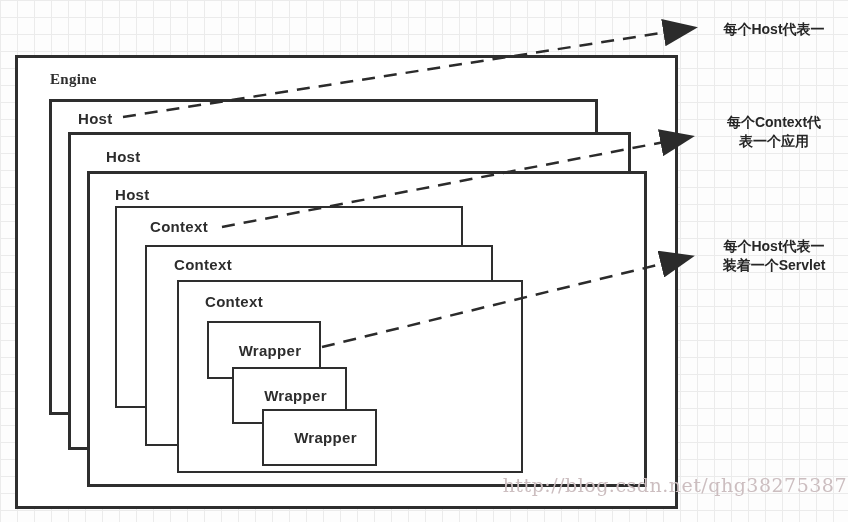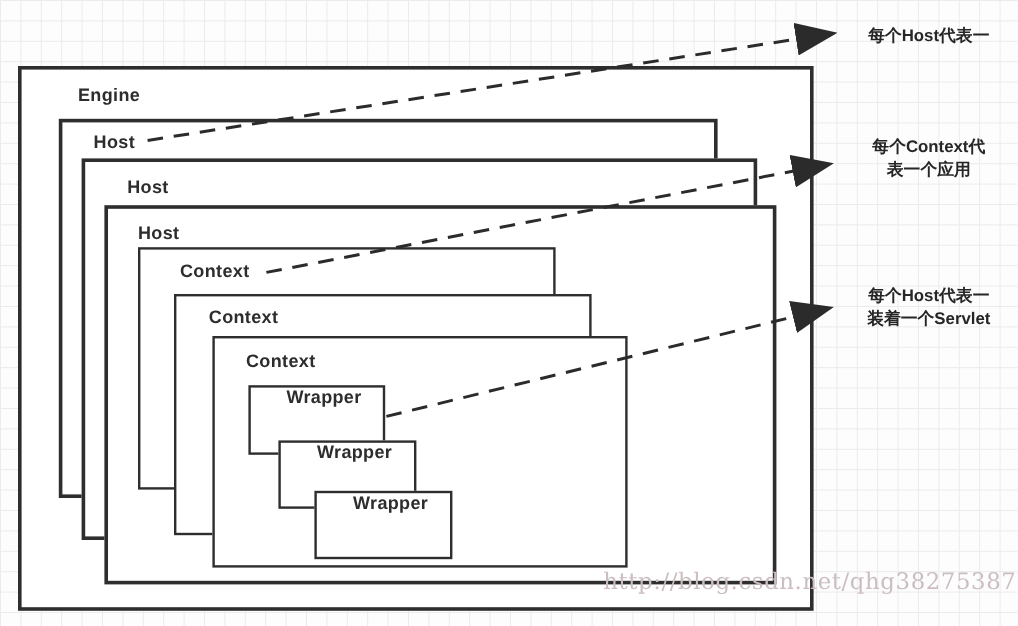--- a/index.html
+++ b/index.html
@@ -26,28 +26,28 @@
   .host1    { left:49px;  top:99px;  width:549px; height:316px; }
   .host2    { left:68px;  top:132px; width:563px; height:318px; }
   .host3    { left:87px;  top:171px; width:560px; height:316px; }
   .context1 { left:115px; top:206px; width:348px; height:202px; }
   .context2 { left:145px; top:245px; width:348px; height:201px; }
   .context3 { left:177px; top:280px; width:346px; height:193px; }
   .wrapper1 { left:207px; top:321px; width:114px; height:58px; }
   .wrapper2 { left:232px; top:367px; width:115px; height:57px; }
   .wrapper3 { left:262px; top:409px; width:115px; height:57px; }
 
-  .engine   .box-label { left:47px; top:13px; }
+  .engine   .box-label { left:32px; top:13px;font-family:Liberation Serif, serif; }
   .host1    .box-label { left:26px; top:8px; }
   .host2    .box-label { left:35px; top:13px; }
   .host3    .box-label { left:25px; top:12px; }
   .context1 .box-label { left:33px; top:10px; }
   .context2 .box-label { left:27px; top:9px; }
   .context3 .box-label { left:26px; top:11px; }
-  .wbox { display:flex; justify-content:center;padding-left:12px; }
+  .wbox { display:flex; align-items:center; justify-content:center;padding-left:12px; }
   .wbox .box-label { position:static; }
 
   .arrows { position:absolute; left:0; top:0; z-index:50; pointer-events:none; }
 
   .ann {
     position:absolute; z-index:60; width:148px; text-align:center;
     font-weight:bold; font-size:14px; line-height:19px; color:#262626;
   }
   .ann-host    { left:700px; top:20px;   }
   .ann-context { left:700px; top:113px; }

